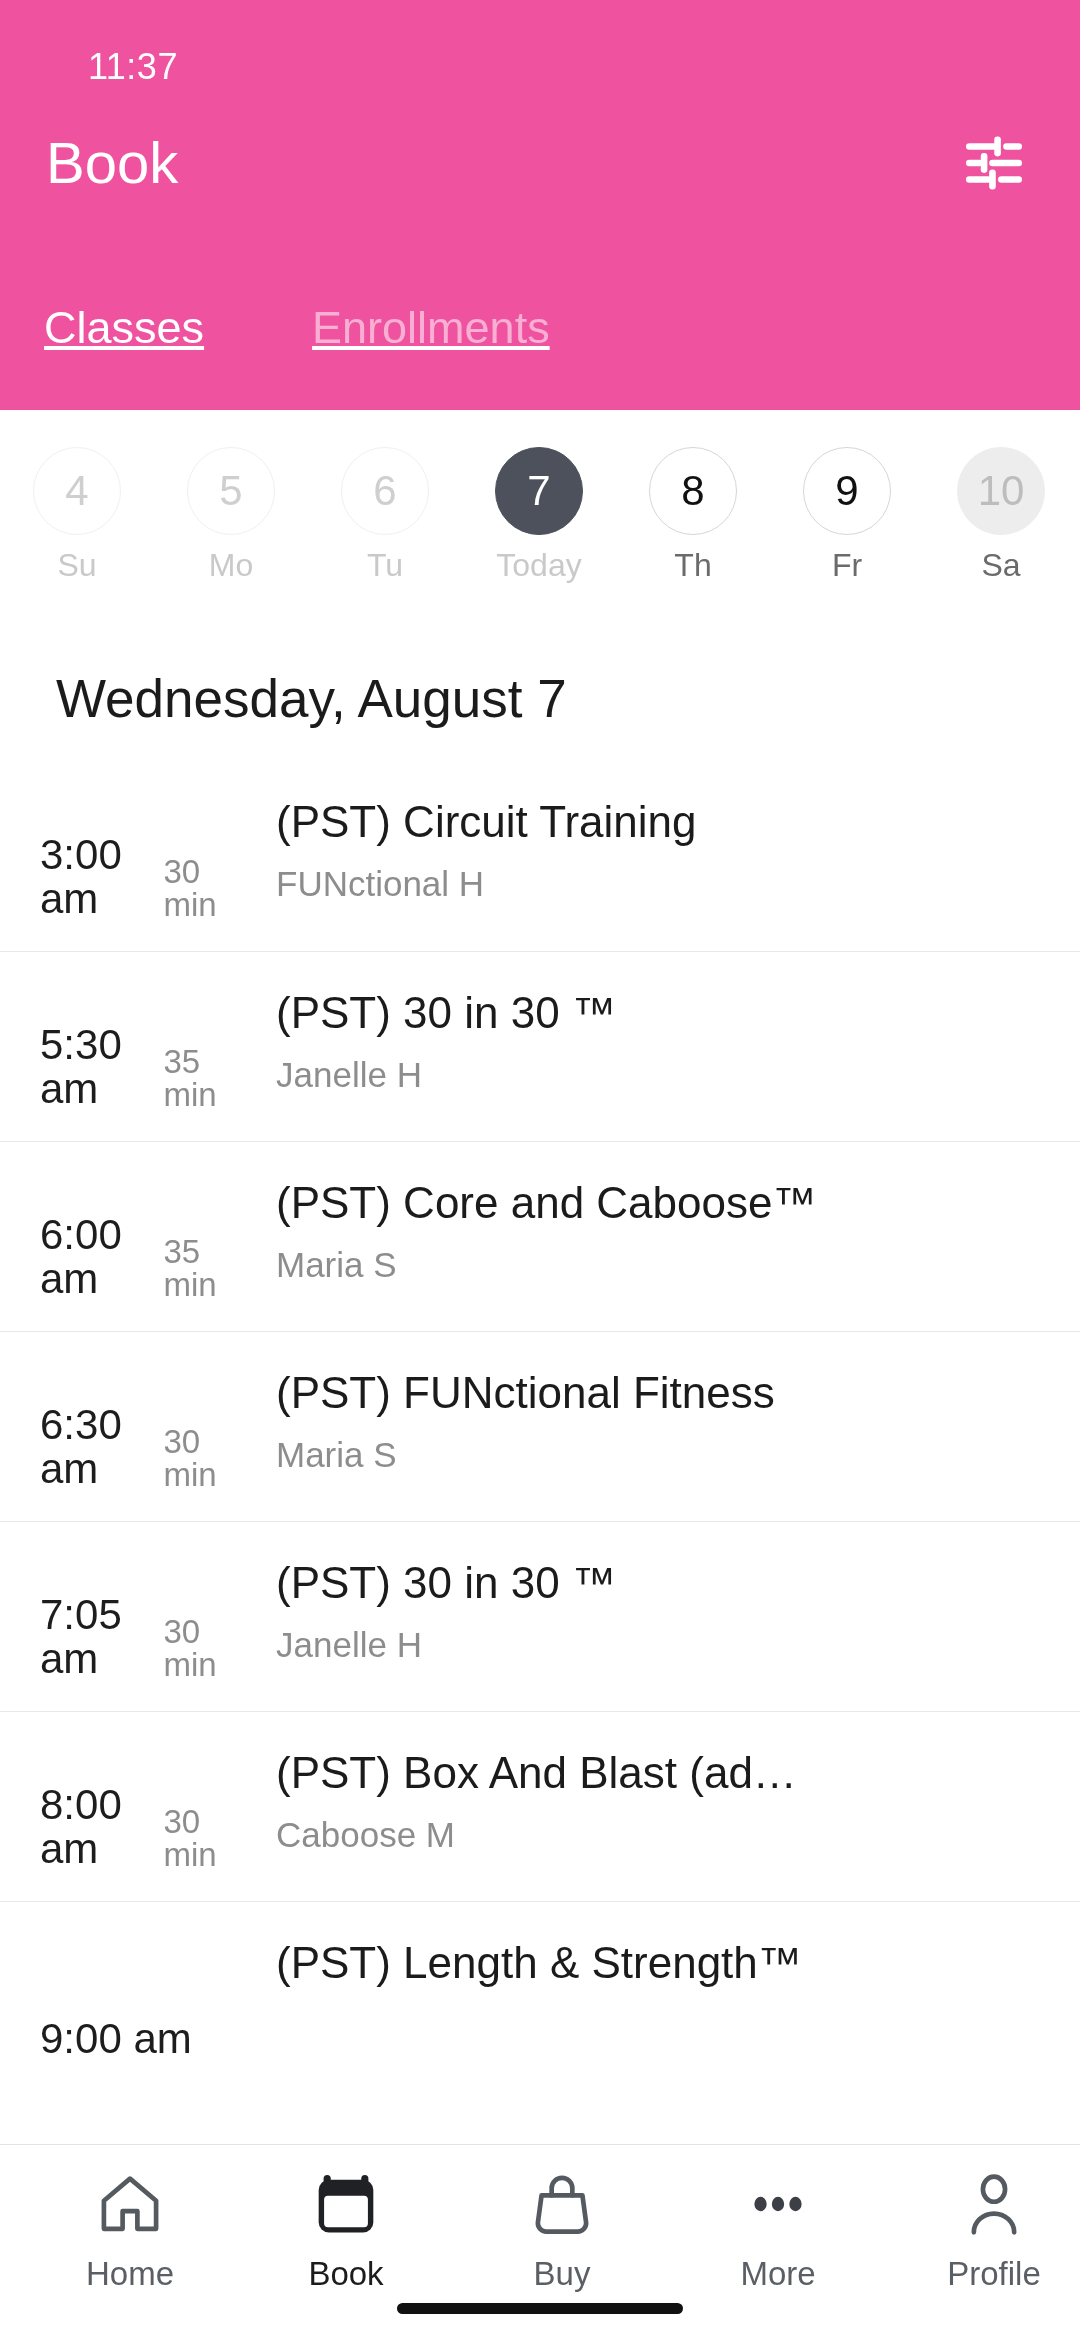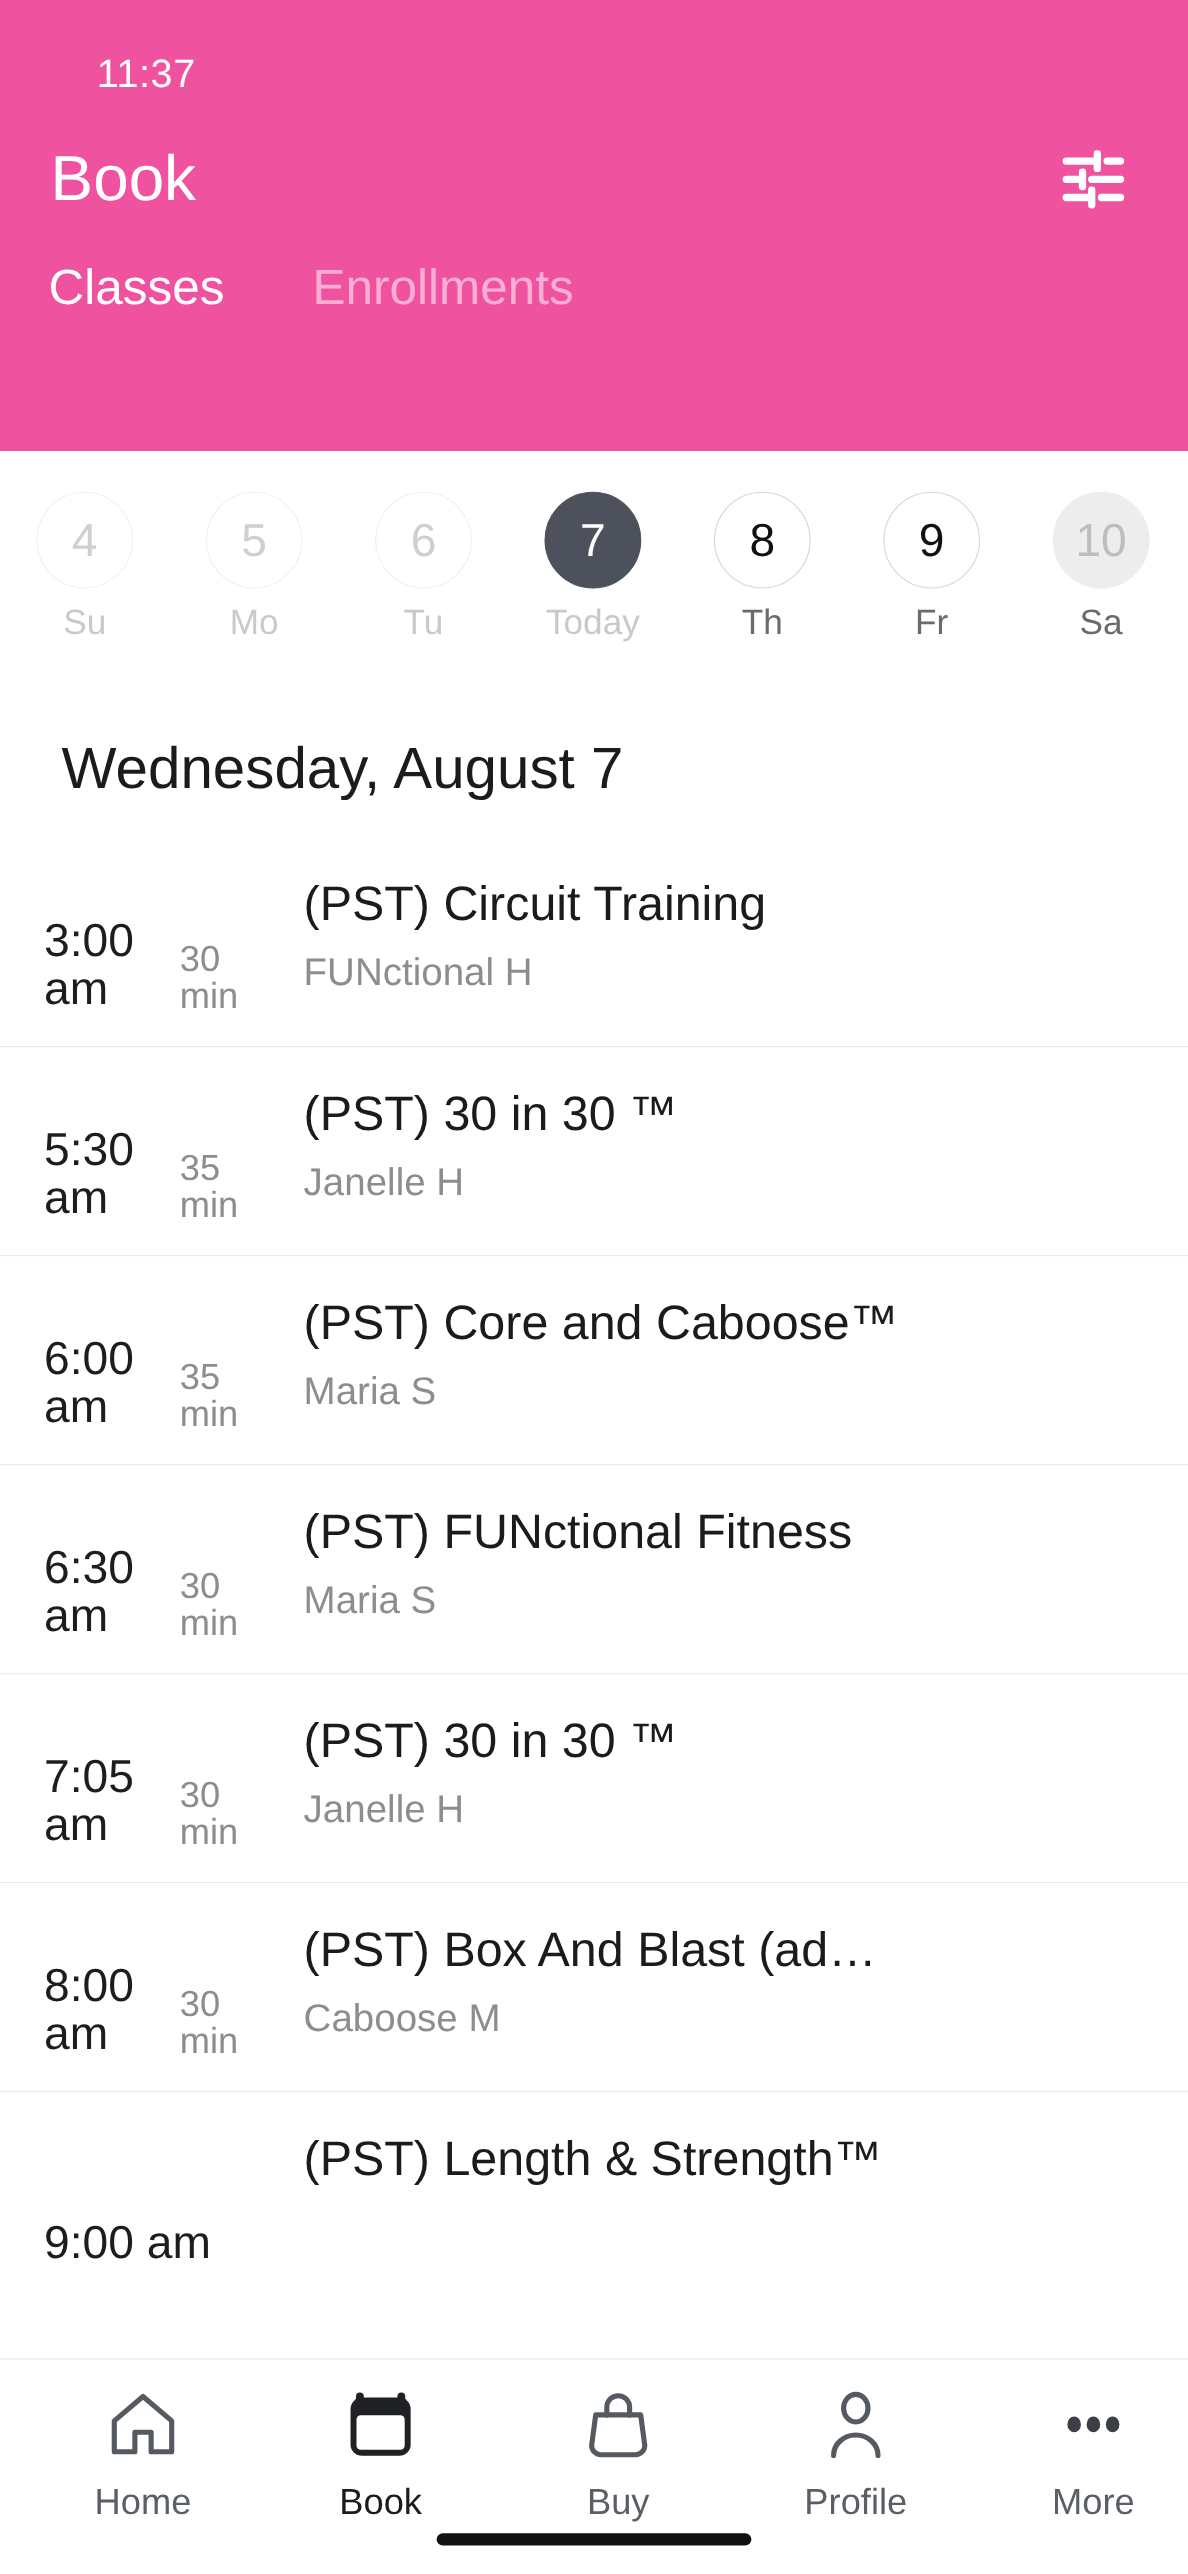--- a/index.html
+++ b/index.html
@@ -11,21 +11,21 @@
   }
   .phone { position:relative; width:1080px; height:2340px; background:#fff; display:flex; flex-direction:column; }
 
   
   .header { background:#ef539f; color:#fff; flex:0 0 auto; height:410px; position:relative; }
   .statusbar { height:88px; display:flex; align-items:flex-end; padding-left:88px; }
   .status-time { font-size:36px; color:#fff; letter-spacing:0.5px; }
   .appbar { height:150px; display:flex; align-items:center; justify-content:space-between; padding:0 46px 0 46px; }
   .app-title { font-size:58px; font-weight:400; color:#fff; line-height:1; }
   .tune-btn { width:80px; height:80px; display:flex; align-items:center; justify-content:center; }
-  .tabs { display:flex; padding-left:32px; height:150px; padding-bottom:38px; gap:56px; }
+  .tabs { display:flex; align-items:flex-end; padding-left:32px; height:150px; padding-bottom:38px; gap:84px;text-decoration:underline; }
   .tab { font-size:45px; line-height:1; padding:0 12px; }
   .tab.active { color:#ffffff; }
   .tab.inactive { color:#f9aed3; }
 
   
   .datestrip { flex:0 0 auto; height:200px; display:flex; align-items:center; padding-top:8px; }
   .daycell { width:154px; display:flex; flex-direction:column; align-items:center; gap:14px; }
   .daycircle {
     width:88px; height:88px; border-radius:50%;
     display:flex; align-items:center; justify-content:center;
@@ -244,33 +244,33 @@
           <path d="M8.3 9.5 L8.3 6.6 A4.2 4.2 0 0 1 16.7 6.6 L16.7 9.5" stroke="#555a61" stroke-width="1.9" stroke-linecap="round" fill="none"></path>
           <path d="M4.2 9.5 L20.8 9.5 L22.3 20.6 A3.4 3.4 0 0 1 18.9 24.2 L6.1 24.2 A3.4 3.4 0 0 1 2.7 20.6 Z" stroke="#555a61" stroke-width="1.9" stroke-linejoin="round" fill="none"></path>
         </svg>
       </span>
       <span class="navlabel">Buy</span>
     </div>
 
     <div class="navitem">
       <span class="navicon">
         <svg width="62" height="64" viewBox="0 0 25 26" fill="none">
-          <ellipse cx="12.5" cy="7" rx="4.5" ry="5.1" stroke="#555a61" stroke-width="1.9" fill="none"></ellipse>
-          <path d="M4.3 24.5 A8.2 7.6 0 0 1 20.7 24.5" stroke="#555a61" stroke-width="1.9" stroke-linecap="round" fill="none"></path>
-        </svg>
-      </span>
-      <span class="navlabel">Profile</span>
-    </div>
-
-    <div class="navitem">
-      <span class="navicon">
-        <svg width="62" height="64" viewBox="0 0 25 26" fill="none">
           <ellipse cx="5.4" cy="13" rx="2.5" ry="2.9" fill="#3c4046"></ellipse>
           <ellipse cx="12.5" cy="13" rx="2.5" ry="2.9" fill="#3c4046"></ellipse>
           <ellipse cx="19.6" cy="13" rx="2.5" ry="2.9" fill="#3c4046"></ellipse>
         </svg>
       </span>
       <span class="navlabel">More</span>
     </div>
+
+    <div class="navitem">
+      <span class="navicon">
+        <svg width="62" height="64" viewBox="0 0 25 26" fill="none">
+          <ellipse cx="12.5" cy="7" rx="4.5" ry="5.1" stroke="#555a61" stroke-width="1.9" fill="none"></ellipse>
+          <path d="M4.3 24.5 A8.2 7.6 0 0 1 20.7 24.5" stroke="#555a61" stroke-width="1.9" stroke-linecap="round" fill="none"></path>
+        </svg>
+      </span>
+      <span class="navlabel">Profile</span>
+    </div>
   </div>
 
   <div class="homeind"></div>
 </div>
 
 </body></html>

